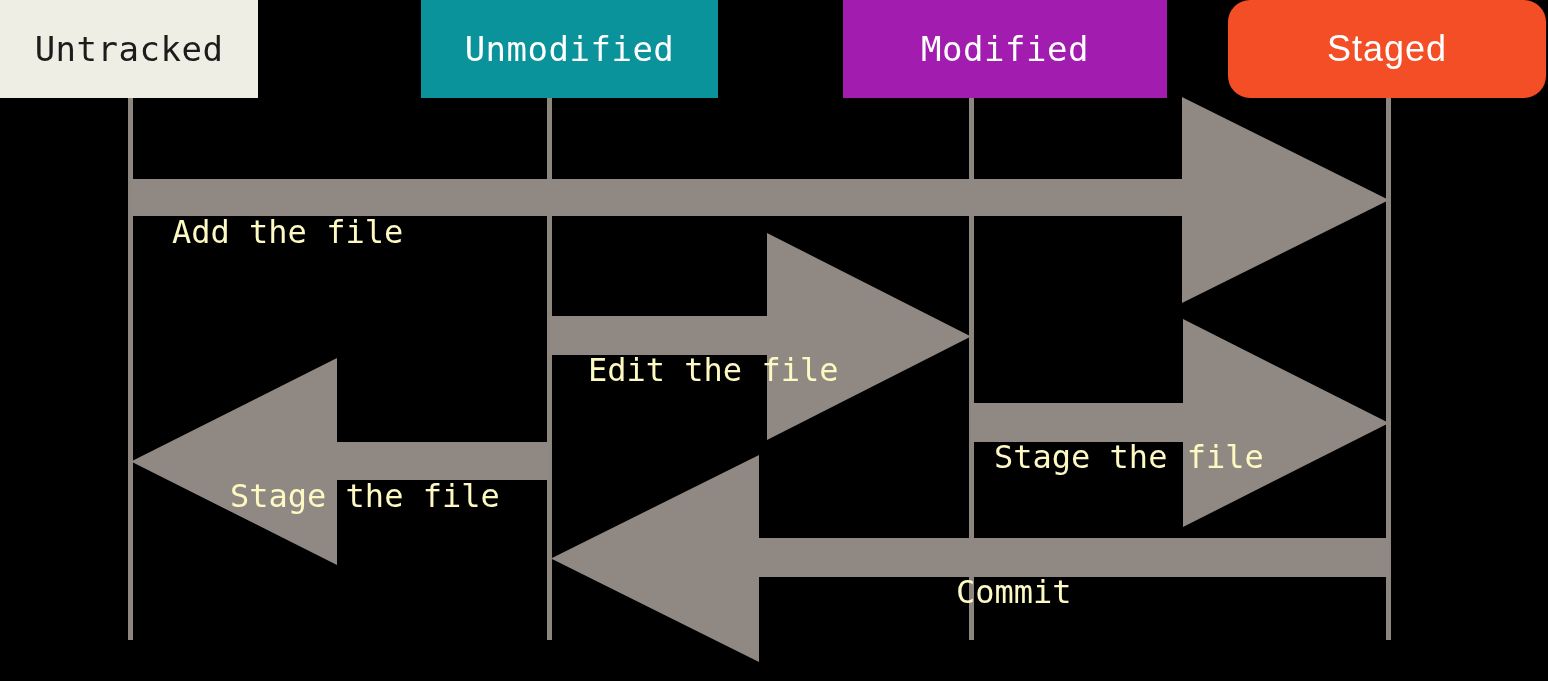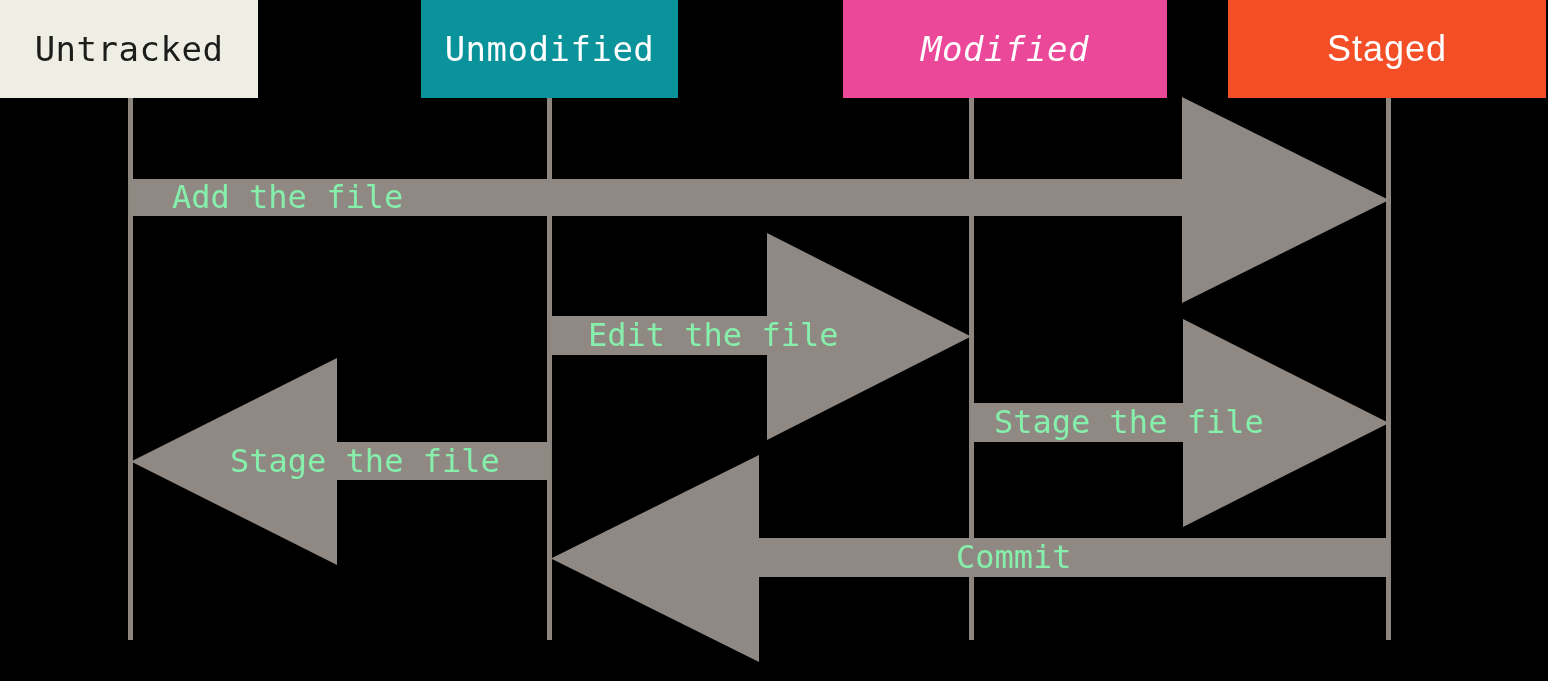--- a/index.html
+++ b/index.html
@@ -35,39 +35,40 @@
     position: absolute;
     top: 0;
     height: 98px;
     display: flex;
     align-items: center;
     justify-content: center;
     font-size: 34px;
     letter-spacing: 0.5px;
   }
   .hdr-untracked  { left: 0;      width: 258px; background: #EFEEE5; color: #1C1C1A; }
-  .hdr-unmodified { left: 421px;  width: 257px; background: #0A939B; color: #FFFFFF; }
-  .hdr-modified   { left: 843px;  width: 324px; background: #ec4899; color: #FFFFFF; font-style: italic; }
+  .hdr-unmodified { left: 421px;  width: 297px; background: #0A939B; color: #FFFFFF; }
+  .hdr-modified   { left: 843px;  width: 324px; background: #a21caf; color: #FFFFFF; }
   .hdr-staged     { left: 1228px; width: 318px; background: #F44E27; color: #FFFFFF;
-                    font-family: "Liberation Sans", sans-serif; font-size: 36px; letter-spacing: 1px; }
+                    font-family: "Liberation Sans", sans-serif; font-size: 36px; letter-spacing: 1px; border-radius: 22px; }
 
   
   .shaft, .head {
     position: absolute;
     background: #908983;
   }
   .head-right { clip-path: polygon(0 0, 100% 50%, 0 100%); }
   .head-left  { clip-path: polygon(100% 0, 0 50%, 100% 100%); }
 
   .alabel {
     position: absolute;
-    color: #86efac;
+    color: #fef9c3;
     font-size: 32px;
     white-space: nowrap;
     z-index: 5;
+    margin-top: 35px;
   }
 
   
   .add-shaft  { left: 130px;  top: 179px; width: 1054px; height: 37px; }
   .add-head   { left: 1182px; top: 97px;  width: 207px;  height: 206px; }
   .add-label  { left: 172px;  top: 179px; height: 37px;  line-height: 37px; }
 
   
   .edit-shaft { left: 550px;  top: 316px; width: 219px; height: 39px; }
   .edit-head  { left: 767px;  top: 233px; width: 204px; height: 207px; }

